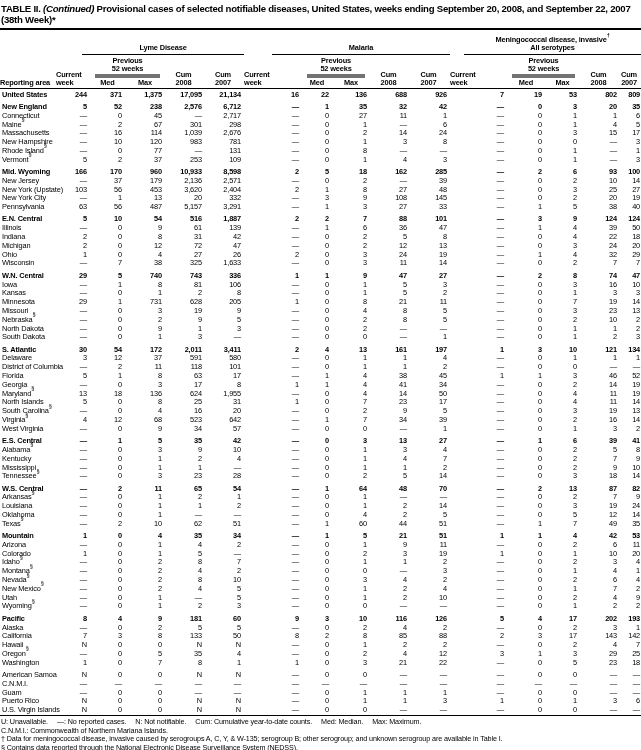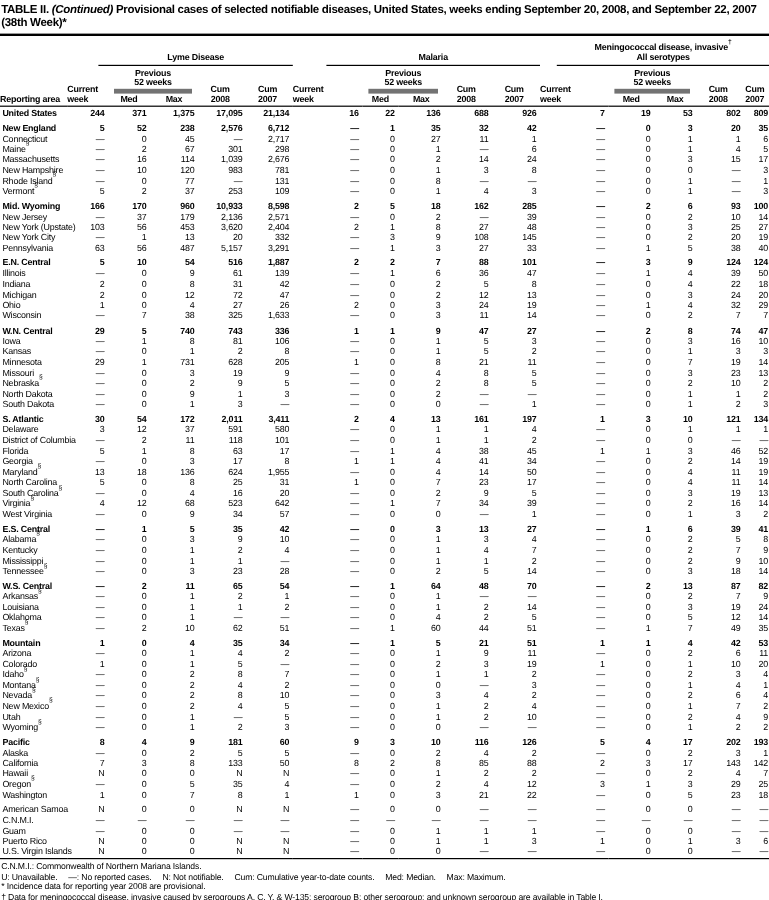--- a/index.html
+++ b/index.html
@@ -691,21 +691,21 @@
           <td class="val">4</td>
           <td class="val">14</td>
           <td class="val">50</td>
           <td class="val">—</td>
           <td class="val">0</td>
           <td class="val">4</td>
           <td class="val">11</td>
           <td class="val last">19</td>
         </tr>
         <tr class="">
-          <td class="area">North Carolina</td>
+          <td class="area">North Islands</td>
           <td class="val">5</td>
           <td class="val">0</td>
           <td class="val">8</td>
           <td class="val">25</td>
           <td class="val">31</td>
           <td class="val">1</td>
           <td class="val">0</td>
           <td class="val">7</td>
           <td class="val">23</td>
           <td class="val">17</td>
@@ -1306,20 +1306,19 @@
           <td class="val">—</td>
           <td class="val">0</td>
           <td class="val">0</td>
           <td class="val">—</td>
           <td class="val last">—</td>
         </tr>
       </tbody>
   </table>
 
   <div class="fns">
+    <div><span class="seg">U: Unavailable.</span><span class="seg">—: No reported cases.</span><span class="seg">N: Not notifiable.</span><span class="seg">Cum: Cumulative year-to-date counts.</span><span class="seg">Med: Median.</span><span class="seg">Max: Maximum.</span></div>
     <div>C.N.M.I.: Commonwealth of Northern Mariana Islands.</div>
-    <div><span class="seg">U: Unavailable.</span><span class="seg">—: No reported cases.</span><span class="seg">N: Not notifiable.</span><span class="seg">Cum: Cumulative year-to-date counts.</span><span class="seg">Med: Median.</span><span class="seg">Max: Maximum.</span></div>
-    <div>* Incidence data for reporting year 2008 are provisional.</div>
     <div>† Data for meningococcal disease, invasive caused by serogroups A, C, Y, &amp; W-135; serogroup B; other serogroup; and unknown serogroup are available in Table I.</div>
     <div>§ Contains data reported through the National Electronic Disease Surveillance System (NEDSS).</div>
   </div>
 
 </div>
 
 </body></html>

